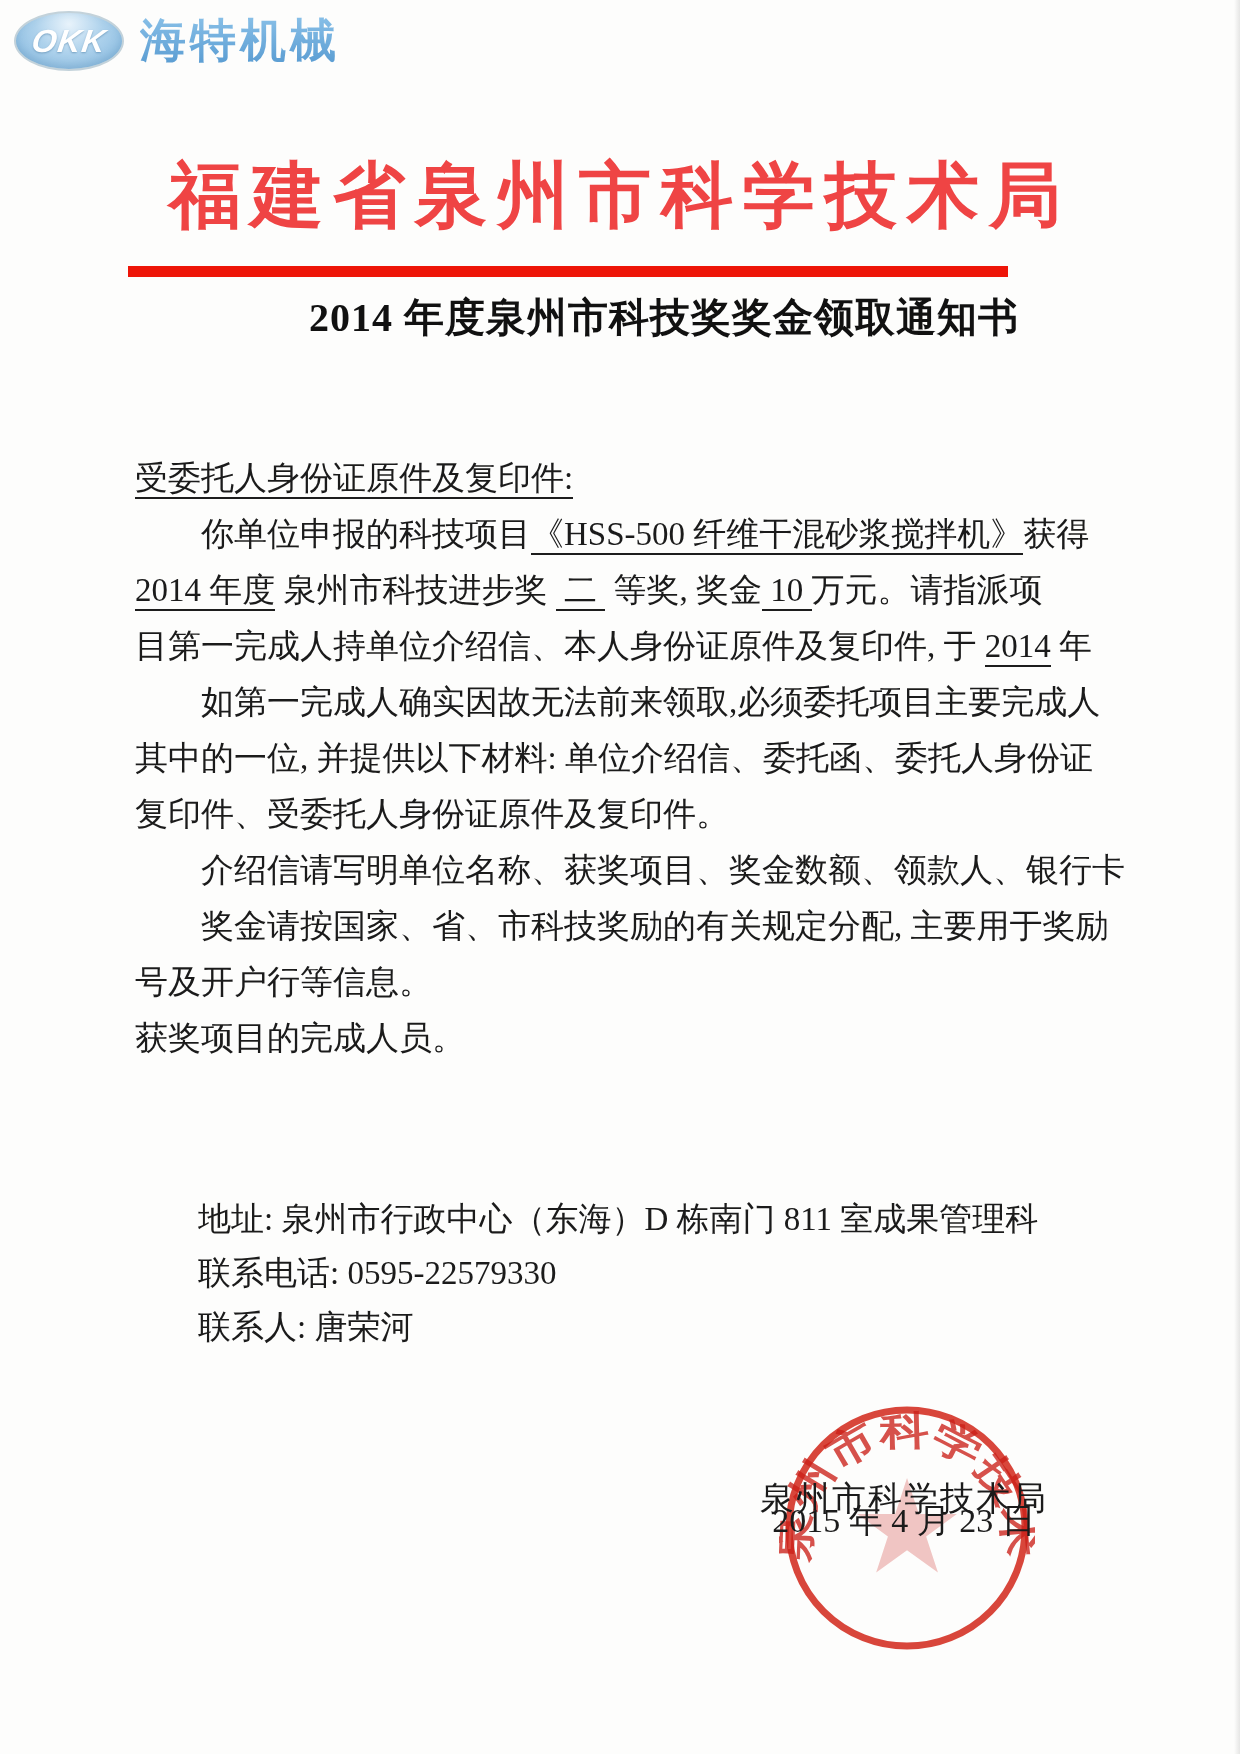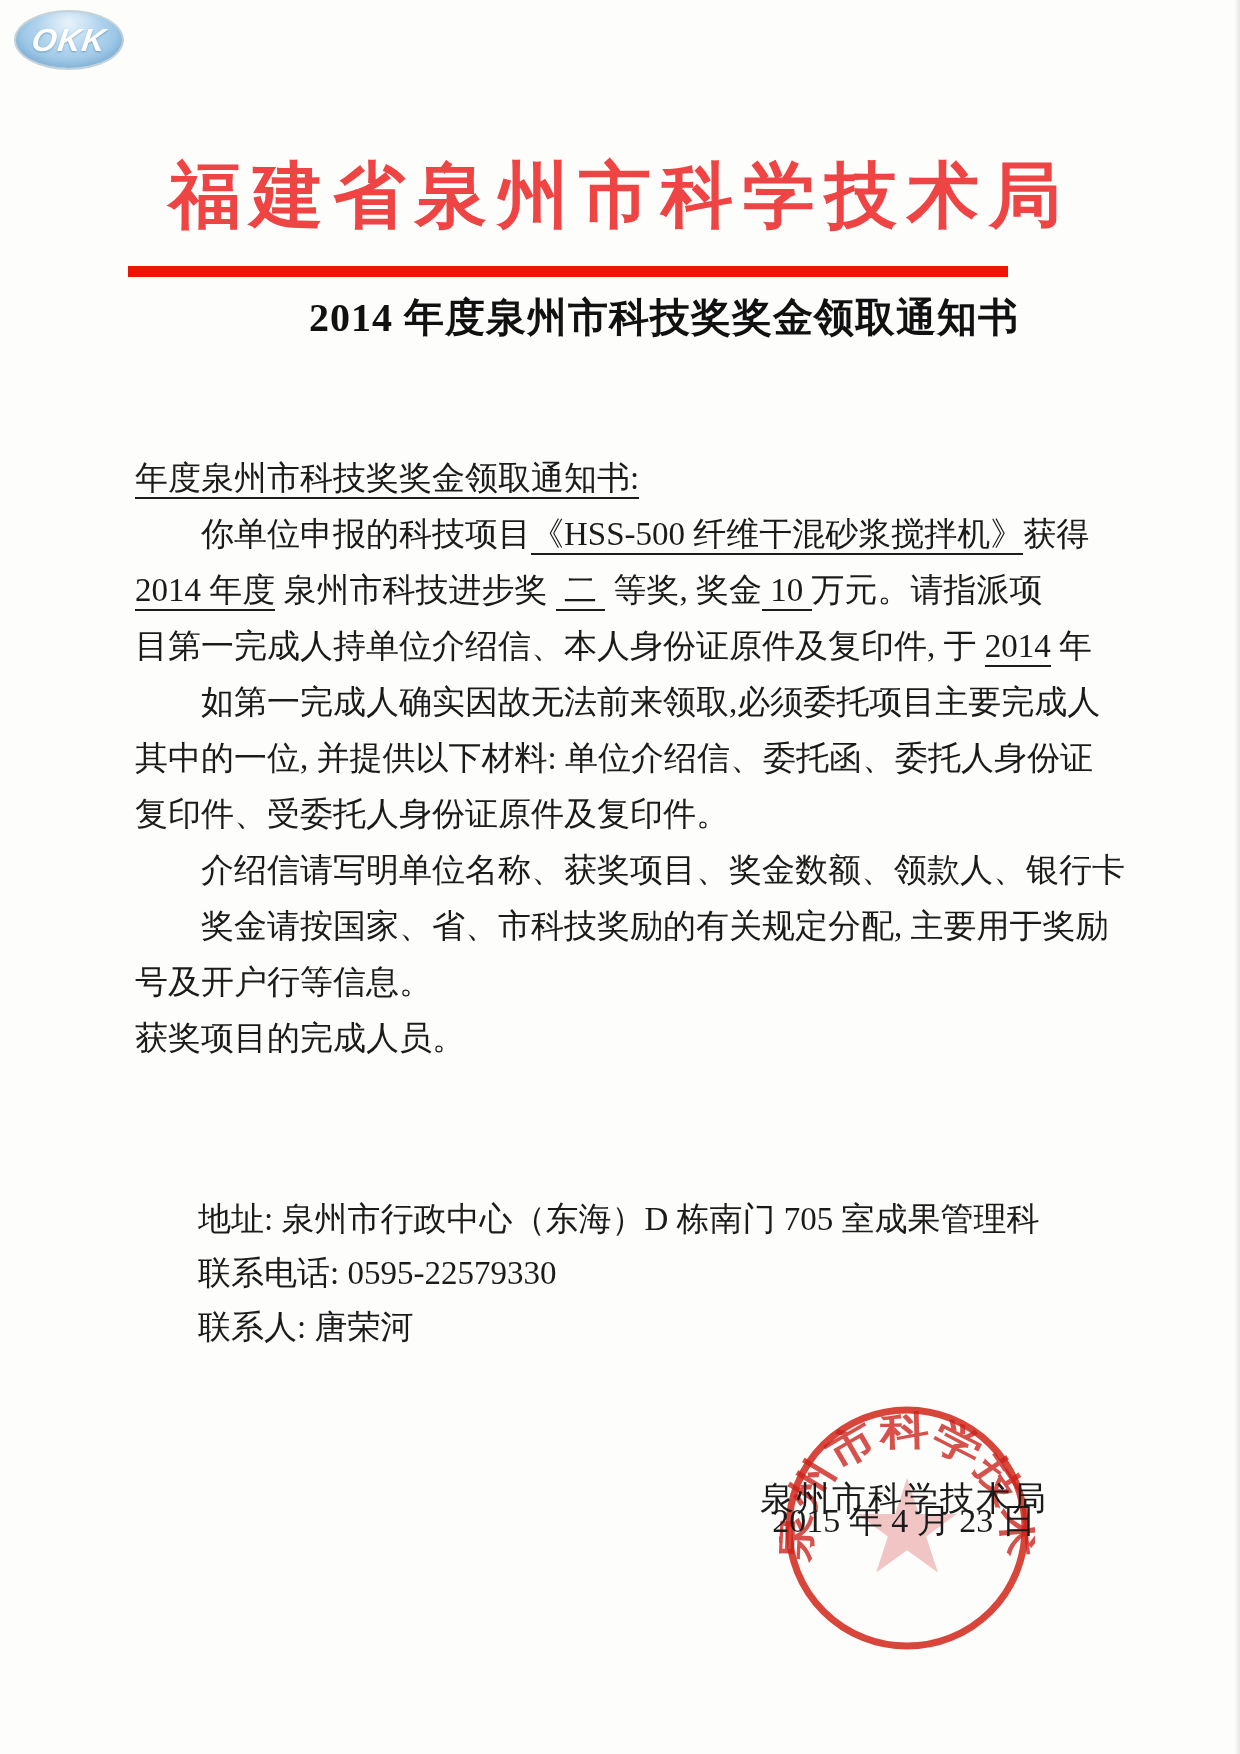--- a/index.html
+++ b/index.html
@@ -71,42 +71,43 @@
 </style>
 </head>
 <body>
 
 <div class="page">
 
   <div class="logo">
     <div class="logo-badge">
       <span>OKK</span>
     </div>
+    <div class="logo-brand">海特机械</div>
   </div>
 
   <h1 class="agency-title" style="color:#ef4444;">福建省泉州市科学技术局</h1>
   <div class="red-rule" style="background:#ee1508;"></div>
 
   <h2 class="doc-title">2014 年度泉州市科技奖奖金领取通知书</h2>
 
   <div class="letter-body">
-      <div class="line"><span class="u">年度泉州市科技奖奖金领取通知书:</span></div>
+      <div class="line"><span class="u">受委托人身份证原件及复印件:</span></div>
       <div class="line indent"><span>你单位申报的科技项目</span><span class="u">《HSS-500 纤维干混砂浆搅拌机》</span><span>获得</span></div>
       <div class="line"><span class="u">2014 年度</span><span> 泉州市科技进步奖 </span><span class="u"> 二 </span><span> 等奖, 奖金</span><span class="u"> 10 </span><span>万元。请指派项</span></div>
       <div class="line"><span>目第一完成人持单位介绍信、本人身份证原件及复印件, 于 </span><span class="u">2014</span><span> 年</span></div>
       <div class="line indent"><span>如第一完成人确实因故无法前来领取,必须委托项目主要完成人</span></div>
       <div class="line"><span>其中的一位, 并提供以下材料: 单位介绍信、委托函、委托人身份证</span></div>
       <div class="line"><span>复印件、受委托人身份证原件及复印件。</span></div>
       <div class="line indent"><span>介绍信请写明单位名称、获奖项目、奖金数额、领款人、银行卡</span></div>
       <div class="line indent"><span>奖金请按国家、省、市科技奖励的有关规定分配, 主要用于奖励</span></div>
       <div class="line"><span>号及开户行等信息。</span></div>
       <div class="line"><span>获奖项目的完成人员。</span></div>
     </div>
 
-  <div class="contact"><div class="line">地址: 泉州市行政中心（东海）D 栋南门 705 室成果管理科</div><div class="line">联系电话: 0595-22579330</div><div class="line">联系人: 唐荣河</div></div>
+  <div class="contact"><div class="line">地址: 泉州市行政中心（东海）D 栋南门 811 室成果管理科</div><div class="line">联系电话: 0595-22579330</div><div class="line">联系人: 唐荣河</div></div>
 
   <svg class="stamp" width="256" height="256" viewBox="0 0 256 256">
     <circle cx="128" cy="128" r="118" fill="none" stroke="rgba(211,44,32,0.88)" stroke-width="7"></circle>
     <text x="128" y="172" text-anchor="middle" font-size="130" fill="rgba(205,40,30,0.26)">★</text>
     <defs>
       <path id="arcpath" d="M 34,170 A 98,98 0 1 1 222,170" fill="none"></path>
     </defs>
     <text font-size="40" font-weight="bold" fill="rgba(203,32,24,0.78)">
       <textPath href="#arcpath" startOffset="8" textLength="392" lengthAdjust="spacingAndGlyphs">泉州市科学技术局</textPath>
     </text>

